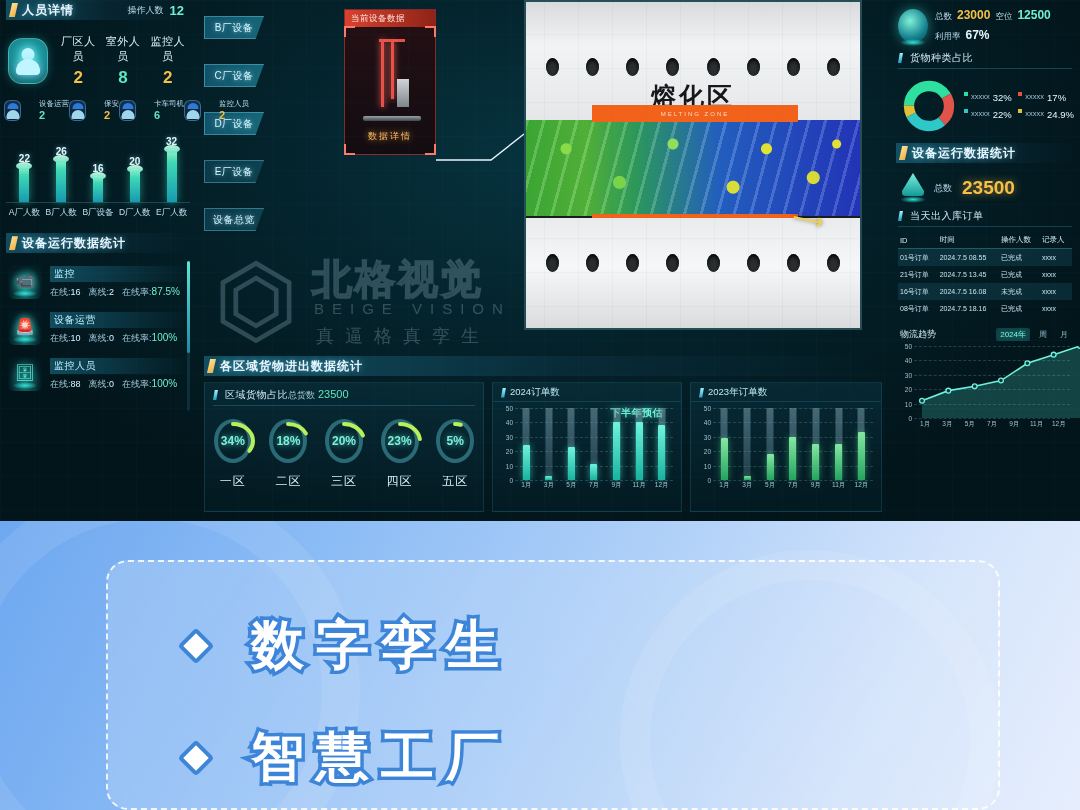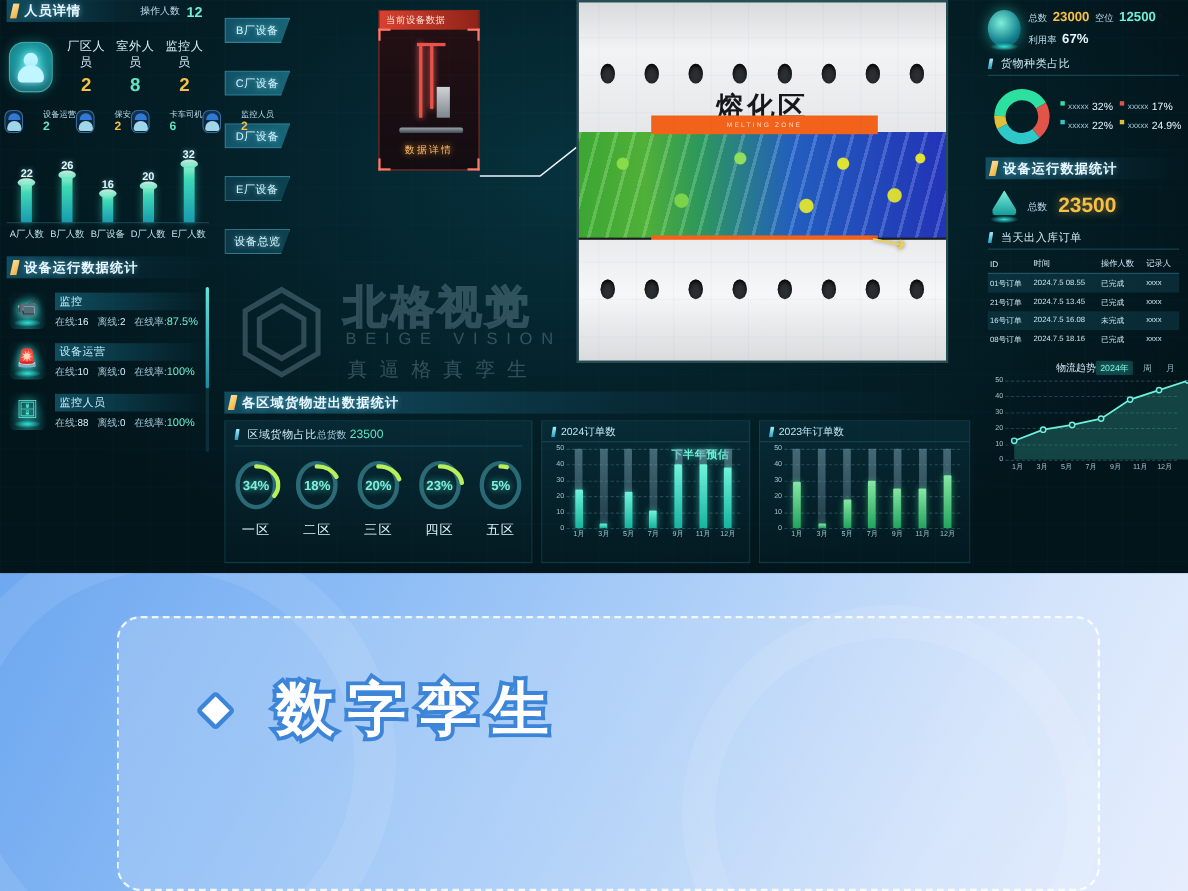--- a/index.html
+++ b/index.html
@@ -283,21 +283,21 @@
 
   table.orders{ width:calc(100% - 16px); margin:5px 8px 0 8px; border-collapse:collapse;}
   table.orders th{ color:#cfe9f5; font-size:7.5px; font-weight:normal; padding:3px 2px; text-align:left;
     border-bottom:1px solid rgba(70,170,200,.25);}
   table.orders td{ font-size:7px; padding:3.5px 2px; color:#c9e4f0;}
   table.orders tr.alt td{ background:rgba(35,120,140,.22);}
   td.done{ color:#53e08f; }
   td.undone{ color:#f2a93b; }
   td.rec{ color:#8fb6c6;}
 
-  .trend-head{ display:flex; align-items:center; justify-content:flex-end; padding:3px 8px 3px 10px;}
+  .trend-head{ display:flex; align-items:center; justify-content:space-between; padding:3px 8px 3px 10px;}
   .trend-head .lb{ color:#cfe9f5; font-size:9px;}
   .tabs{ display:flex; gap:5px;}
   .tab{ color:#8fb6c6; font-size:8px; padding:1px 4px;}
   .tab.on{ color:#7ff0dc; background:rgba(40,160,160,.3); border-radius:2px;
     text-shadow:0 0 6px rgba(90,240,215,.7);}
   .line-plot{ position:relative; margin:2px 8px 0 8px; height:92px;}
 
   
   .slide{
     position:absolute; left:0; top:521px; width:1080px; height:289px;
@@ -915,16 +915,20 @@
 
   <div class="slide">
     <div class="swirl"></div>
     <div class="swirl2"></div>
     <div class="card">
       <div class="bullets" id="bullets">
           <div class="bullet">
             <div class="dia"></div>
             <div class="btxt">数字孪生</div>
           </div>
+          <div class="bullet">
+            <div class="dia"></div>
+            <div class="btxt">智慧工厂</div>
+          </div>
         </div>
     </div>
   </div>
 </div>
 
 </body></html>

